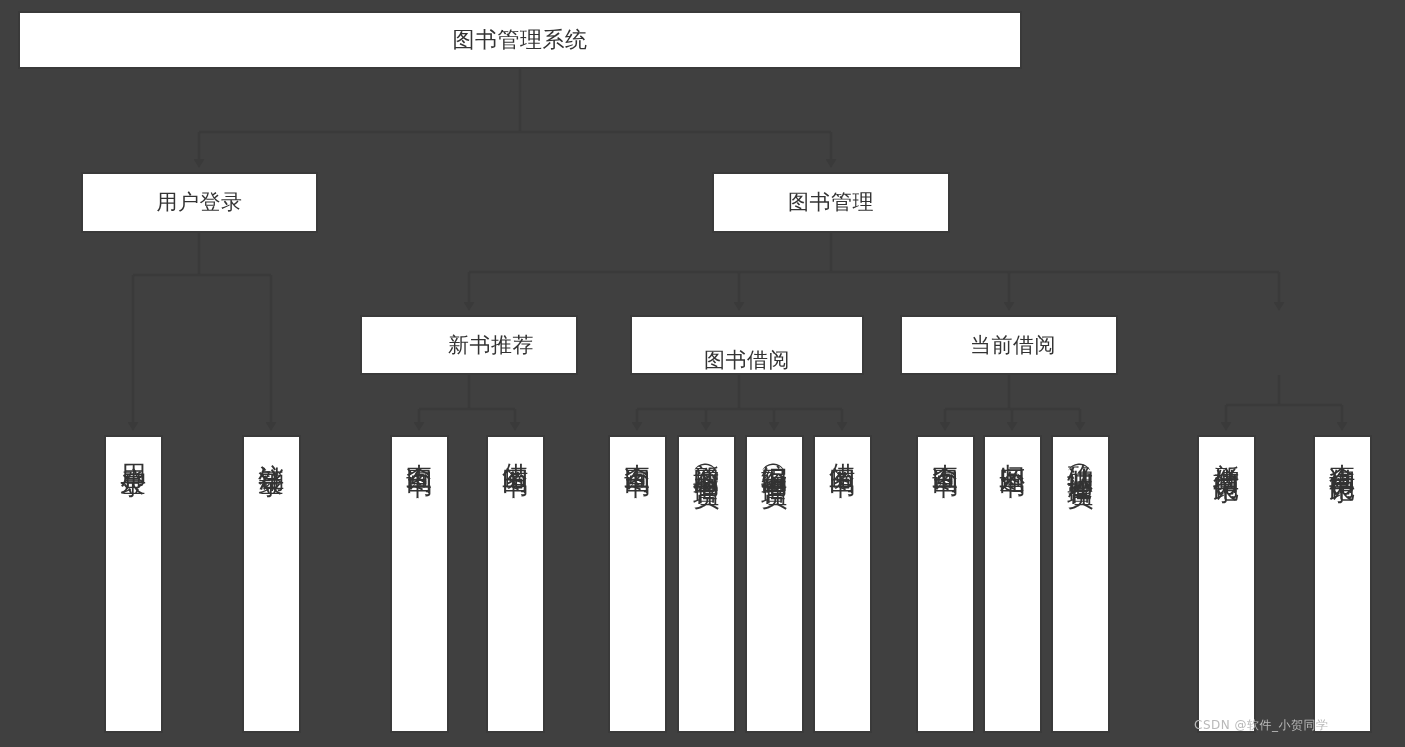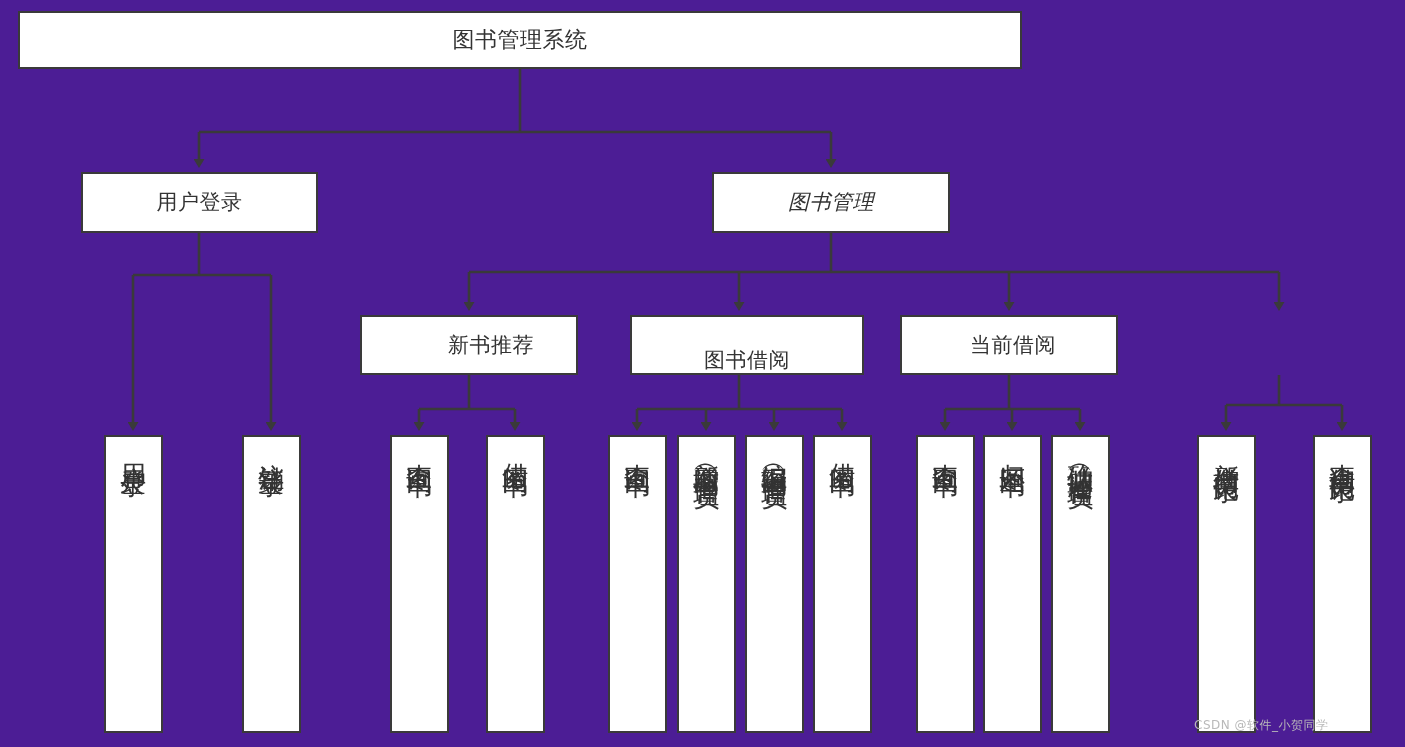--- a/index.html
+++ b/index.html
@@ -7,21 +7,21 @@
     padding: 0;
     background: #ffffff;
   }
   body {
     font-family: "DejaVu Sans", "Liberation Sans", sans-serif;
   }
   #canvas {
     position: relative;
     width: 1405px;
     height: 747px;
-    background: #4c1d95;
+    background: #404040;
     overflow: hidden;
   }
   svg#wires {
     position: absolute;
     left: 0;
     top: 0;
     width: 1405px;
     height: 747px;
     pointer-events: none;
   }
@@ -126,21 +126,21 @@
   </svg>
 
   <div class="node horiz root" style="left:18px; top:11px; width:1004px; height:58px;">
     <span class="label">图书管理系统</span>
   </div>
 
   <div class="node horiz" style="left:81px; top:172px; width:237px; height:61px;">
     <span class="label">用户登录</span>
   </div>
 
-  <div class="node horiz" style="left:712px; top:172px; width:238px; height:61px;font-style:italic;">
+  <div class="node horiz" style="left:712px; top:172px; width:238px; height:61px;">
     <span class="label">图书管理</span>
   </div>
 
   <div class="node horiz" style="left:360px; top:315px; width:218px; height:60px;padding-left:44px;">
     <span class="label">新书推荐</span>
   </div>
 
   <div class="node horiz" style="left:630px; top:315px; width:234px; height:60px;align-items:flex-end;">
     <span class="label">图书借阅</span>
   </div>

